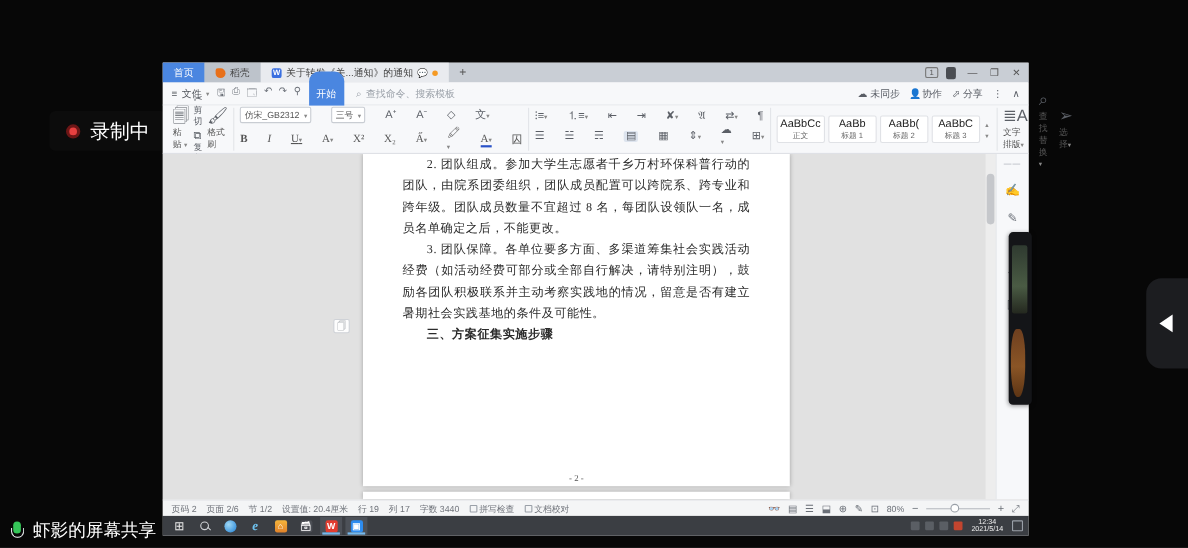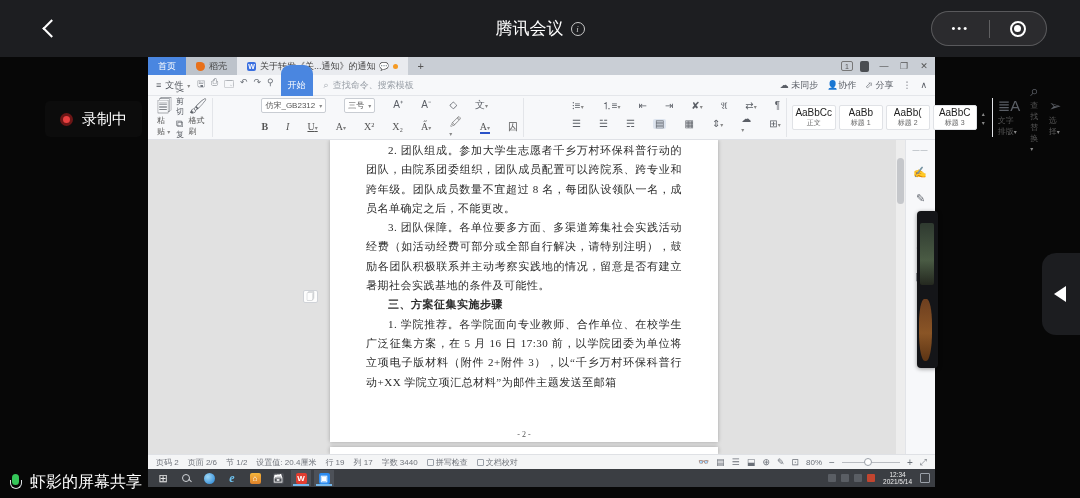--- a/index.html
+++ b/index.html
@@ -14,21 +14,21 @@
   .meet-title { position:absolute; top:0; left:0; right:0; height:57px; display:flex; align-items:center; justify-content:center; gap:7px; color:#fff; font-size:17px; }
   .info-icon { width:14px; height:14px; border:1.4px solid #c9c9c9; border-radius:50%; color:#c9c9c9; font-size:9px; display:flex; align-items:center; justify-content:center; font-family:"Liberation Serif",serif; font-style:italic; }
   .capsule { position:absolute; right:33px; top:11px; width:116px; height:35px; background:rgba(45,45,48,.92); border:1px solid rgba(255,255,255,.22); border-radius:18px; display:flex; align-items:center; }
   .capsule-half { flex:1; display:flex; align-items:center; justify-content:center; height:100%; cursor:pointer; }
   .capsule-divider { width:1px; height:18px; background:rgba(255,255,255,.25); }
   .dots { color:#fff; font-size:11px; letter-spacing:2px; line-height:1; }
   .rec-circle { width:16px; height:16px; border:2.5px solid #fff; border-radius:50%; display:flex; align-items:center; justify-content:center; }
   .rec-circle i { width:7px; height:7px; background:#fff; border-radius:50%; }
 
   
-  .rec-badge { position:absolute; left:45px; top:101px; height:36px; background:#0c0c0c; border-radius:5px; display:flex; align-items:center; gap:9px; padding:0 15px; color:#fff; font-size:15px; }
+  .rec-badge { position:absolute; left:45px; top:101px; height:36px; background:#0c0c0c; border-radius:5px; display:flex; align-items:center; gap:9px; padding:0 15px; color:#fff; font-size:18px; }
   .rec-dot { width:13px; height:13px; background:#e84040; border:3px solid #6d1616; border-radius:50%; }
 
   
   .screen { position:absolute; left:148px; top:57px; width:787px; height:430px; background:#fff; display:flex; flex-direction:column; }
 
   
   .tabstrip { height:18px; background:#c9ced5; display:flex; align-items:stretch; font-size:9px; color:#444; flex:none; }
   .tab { display:flex; align-items:center; gap:4px; padding:0 10px; cursor:pointer; white-space:nowrap; }
   .tab-home { background:#4a86e0; color:#fff; }
   .tab-docer { background:#bdc3cb; }
@@ -53,21 +53,21 @@
   .ribbon-tab.active { background:#4a86e0; color:#fff; }
   .menu-search { color:#9aa0a8; display:flex; gap:4px; align-items:center; margin-left:4px; cursor:text; }
   .menu-right { margin-left:auto; display:flex; gap:9px; align-items:center; color:#5a5e66; }
   .menu-right span { cursor:pointer; }
 
   
   .toolbar { height:44px; background:#f7f8fa; border-bottom:1px solid #dfe1e6; display:flex; align-items:stretch; padding:2px 4px; font-size:8px; color:#555; flex:none; }
   .tgroup { display:flex; align-items:center; padding:0 5px; border-right:1px solid #e3e5e9; gap:4px; }
   .tcol { display:flex; flex-direction:column; align-items:center; justify-content:center; gap:2px; cursor:pointer; }
   .tstack { display:flex; flex-direction:column; justify-content:center; gap:3px; }
-  .trow { display:flex; align-items:center; gap:18px;margin-left:43px; }
+  .trow { display:flex; align-items:center; gap:18px; }
   .ticon { font-size:10px; line-height:1; color:#5b5f66; cursor:pointer; }
   .ticon.big { font-size:15px; }
   .combo { border:1px solid #c9cdd3; background:#fff; border-radius:2px; padding:1px 3px; display:flex; align-items:center; gap:4px; font-size:8px; cursor:pointer; }
   .caret { font-size:6px; color:#888; }
   .bi { font-family:"Liberation Serif",serif; font-size:10px; cursor:pointer; }
   .fontcolor { position:relative; }
   .fontcolor::after { content:""; position:absolute; left:0; right:0; bottom:-2px; height:2px; background:#2a52c8; }
   .align.sel { background:#dde4ee; border-radius:2px; padding:0 2px; }
   .stylecell { width:44px; border:1px solid #e0e2e6; background:#fff; border-radius:2px; display:flex; flex-direction:column; align-items:center; padding:1px 0; cursor:pointer; }
   .stylecell .sample { font-size:10px; line-height:11px; color:#222; white-space:nowrap; overflow:hidden; max-width:42px;text-align:center; }
@@ -131,38 +131,20 @@
 
   .float-video { position:absolute; left:917px; top:211px; width:21px; height:157px; background:#141518; border-radius:4px; box-shadow:0 1px 4px rgba(0,0,0,.4); overflow:hidden; cursor:pointer; }
   .fv-green { position:absolute; left:3px; top:12px; width:14px; height:62px; background:linear-gradient(180deg,#2f3a30,#4a5b44 60%,#24281f); border-radius:2px; filter:blur(.4px); }
   .fv-brown { position:absolute; left:2px; top:88px; width:13px; height:62px; background:linear-gradient(180deg,#6e3f1f,#8a5526 55%,#5c3414); border-radius:40% 40% 45% 45%; }
 </style>
 </head>
 <body>
 
 <div class="app">
 
-  <div class="topbar">
-    <div class="back-btn"></div>
-    <div class="meet-title">
-      <span>腾讯会议</span>
-      <span class="info-icon">i</span>
-    </div>
-    <div class="capsule">
-      <div class="capsule-half">
-        <span class="dots">•••</span>
-      </div>
-      <div class="capsule-divider"></div>
-      <div class="capsule-half">
-        <span class="rec-circle">
-            <i></i>
-          </span>
-      </div>
-    </div>
-  </div>
 
   <div class="rec-badge">
     <span class="rec-dot"></span>
     <span>录制中</span>
   </div>
 
   <div class="screen">
 
     <div class="tabstrip">
       <div class="tab tab-home">
@@ -337,21 +319,20 @@
     </div>
 
     <div class="docarea">
       <div class="page-col">
         <div class="page">
           <div class="paste-float">🗍</div>
           <div class="doc-text">
             <p>2. 团队组成。参加大学生志愿者千乡万村环保科普行动的团队，由院系团委组织，团队成员配置可以跨院系、跨专业和跨年级。团队成员数量不宜超过 8 名，每团队设领队一名，成员名单确定之后，不能更改。</p>
             <p>3. 团队保障。各单位要多方面、多渠道筹集社会实践活动经费（如活动经费可部分或全部自行解决，请特别注明），鼓励各团队积极联系并主动考察实践地的情况，留意是否有建立暑期社会实践基地的条件及可能性。</p>
             <div class="doc-heading">三、方案征集实施步骤</div>
-            <p>1. 学院推荐。各学院面向专业教师、合作单位、在校学生广泛征集方案，在 5 月 16 日 17:30 前，以学院团委为单位将立项电子版材料（附件 2+附件 3），以“千乡万村环保科普行动+XX 学院立项汇总材料”为邮件主题发送至邮箱</p>
           </div>
           <div class="page-footer">- 2 -</div>
         </div>
         <div class="next-page"></div>
       </div>
       <div class="doc-gap"></div>
       <div class="vscroll">
           <div class="thumb"></div>
         </div>
       <div class="side-toolbar">

